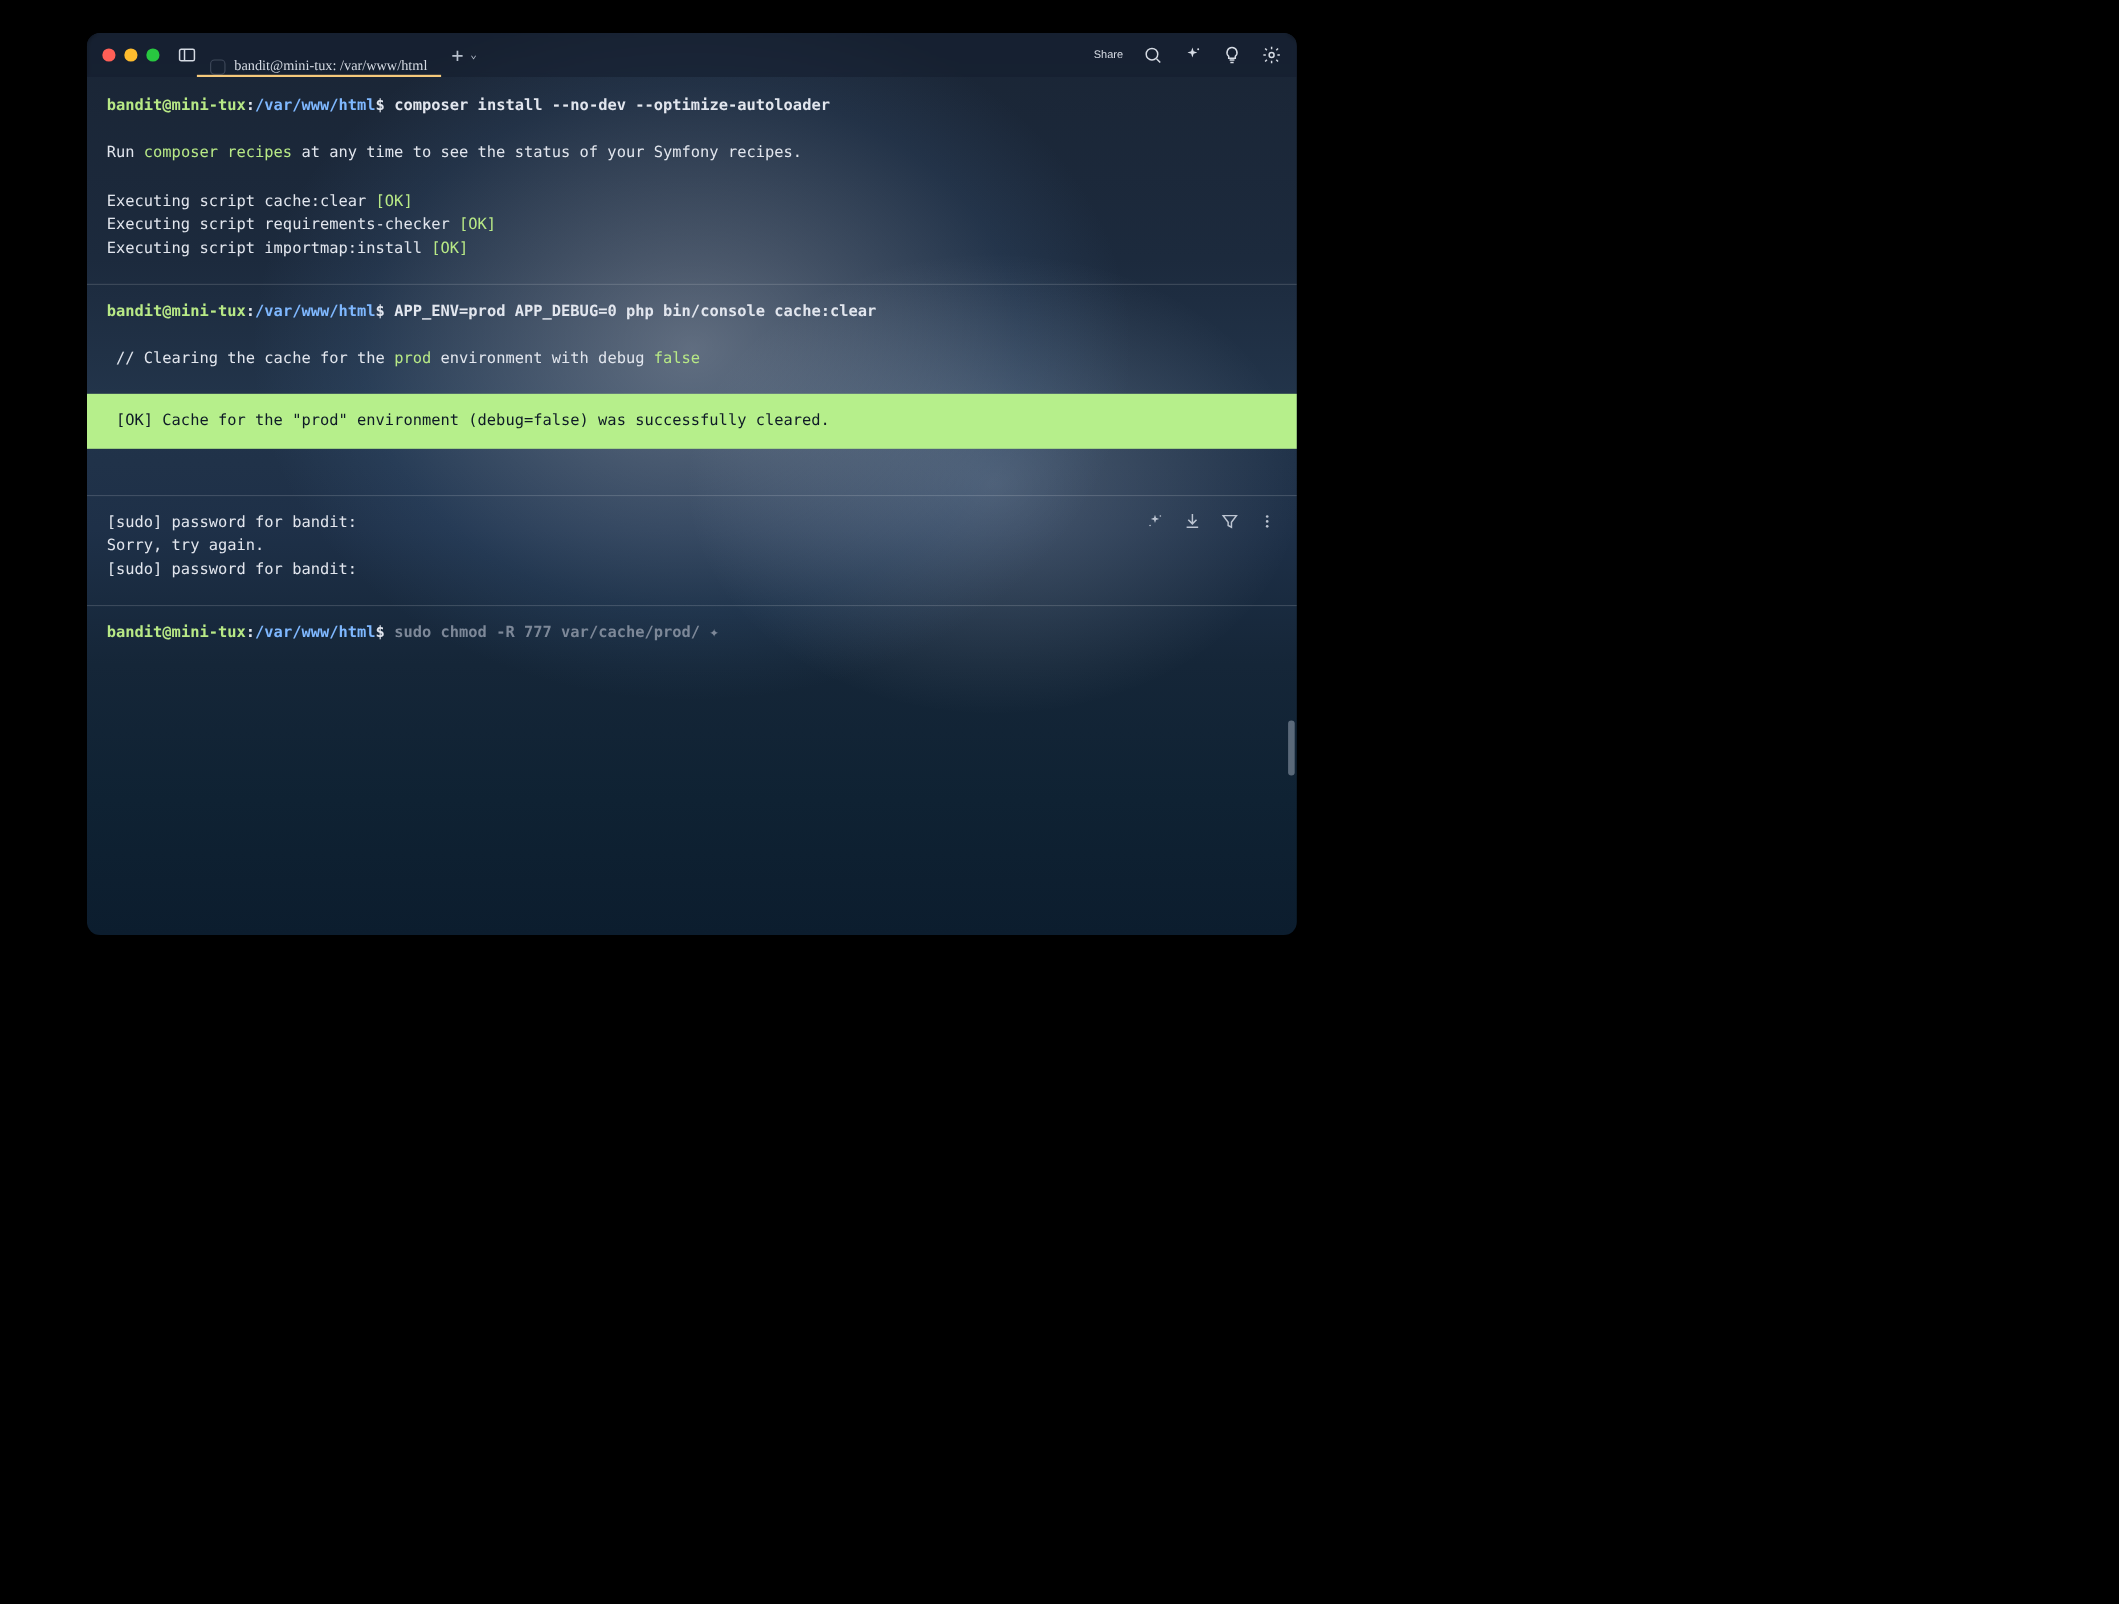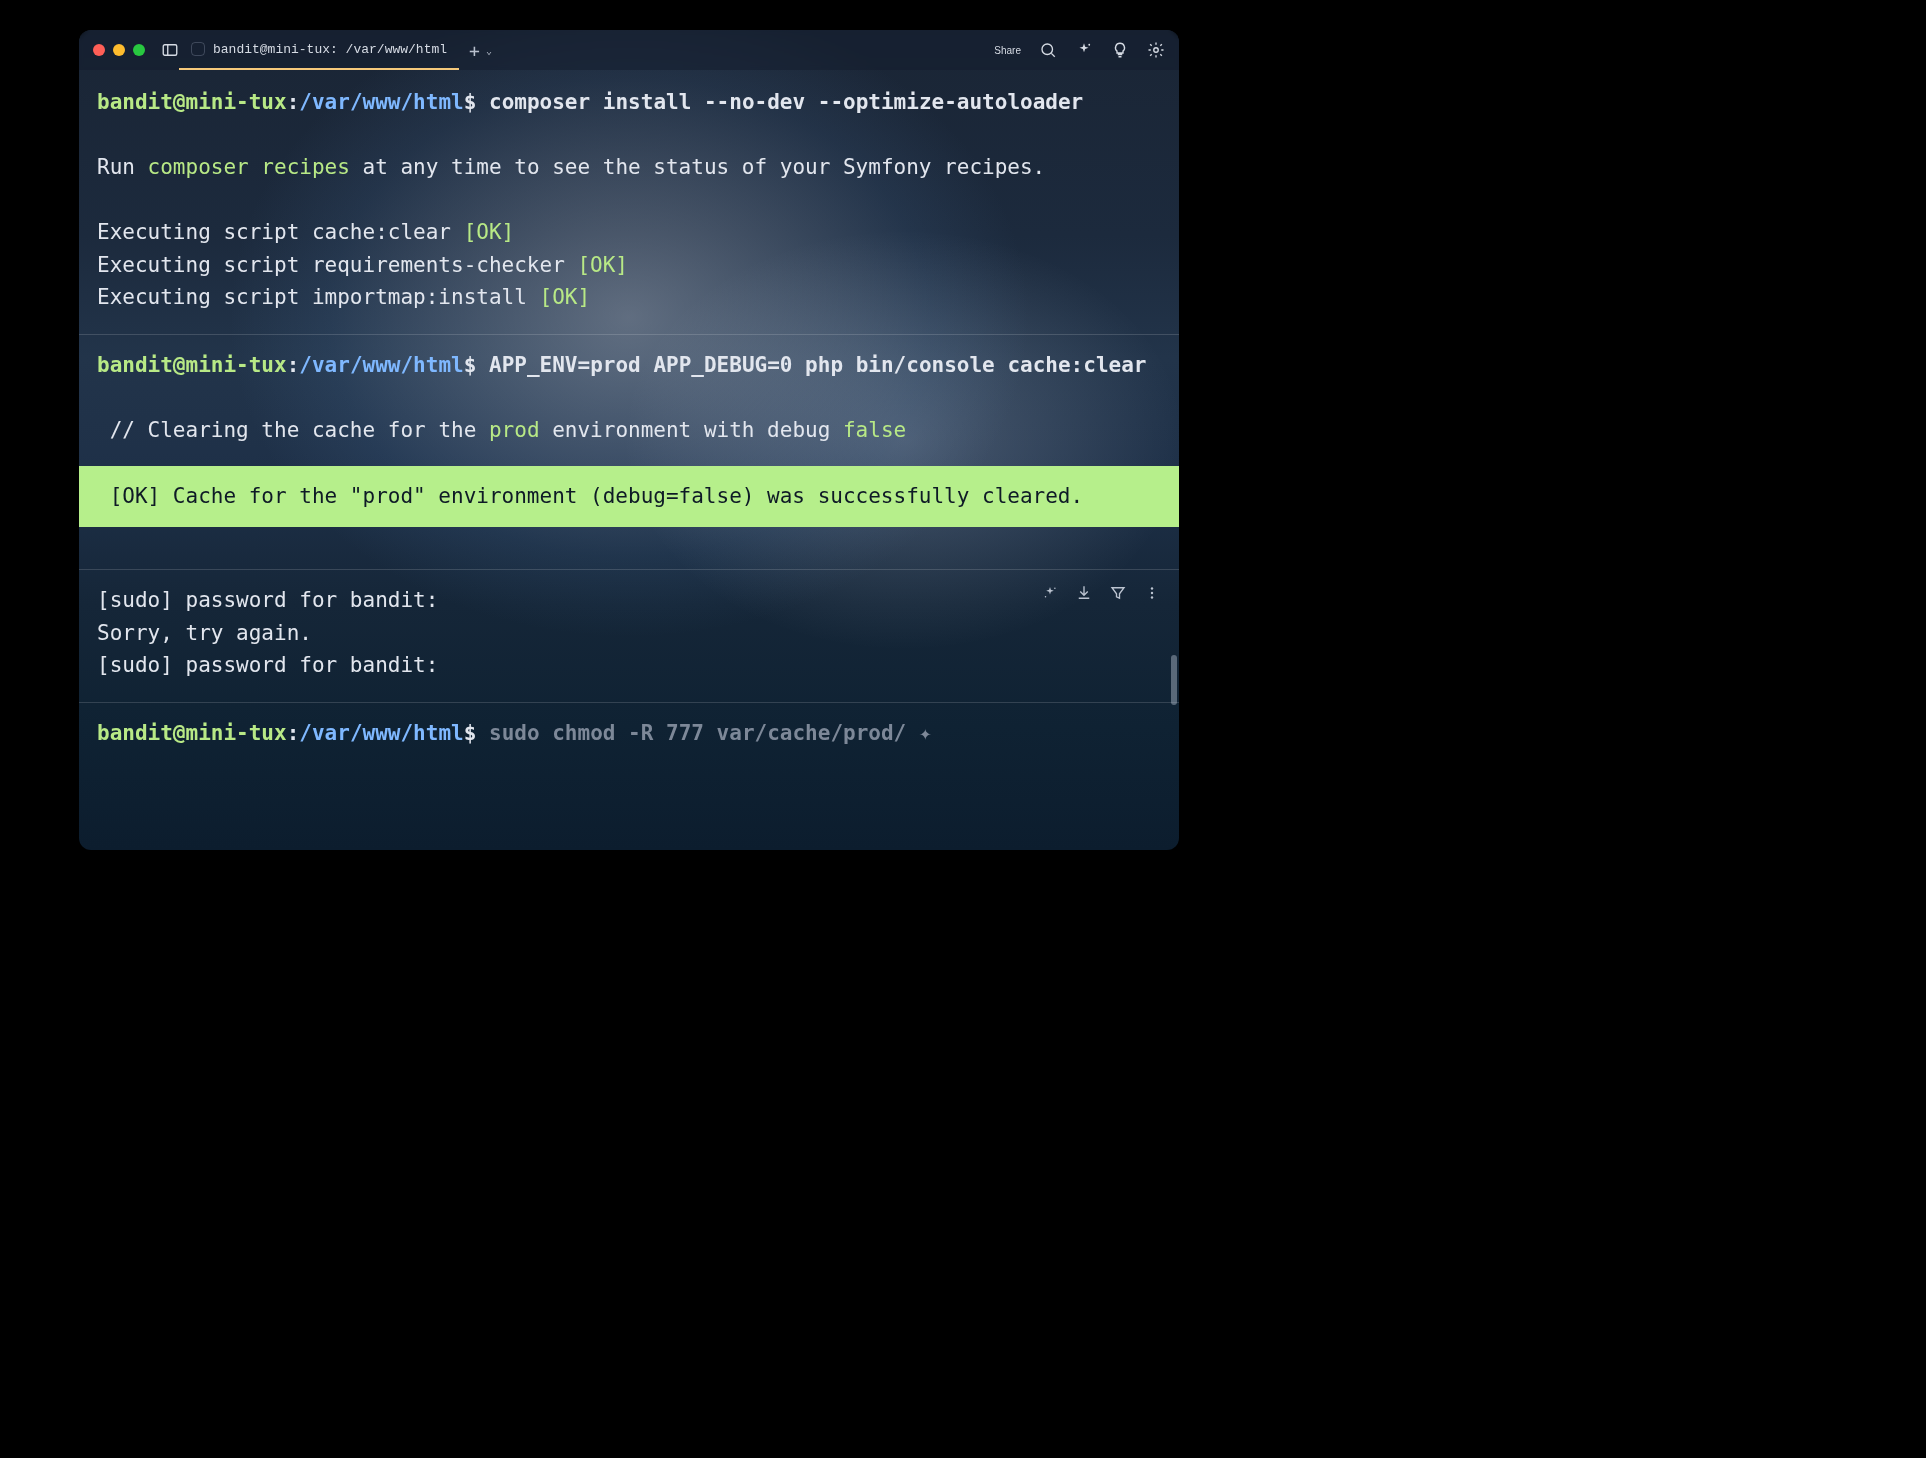--- a/index.html
+++ b/index.html
@@ -33,38 +33,38 @@
     padding: 0 14px;
     background: rgba(20,30,45,0.55);
     backdrop-filter: blur(2px);
   }
   .traffic { display:flex; gap:8px; margin-right:16px; }
   .tl { width:12px; height:12px; border-radius:50%; }
   .tl.red { background:#ff5f57; }
   .tl.yellow { background:#febc2e; }
   .tl.green { background:#28c840; }
   .tab {
-    display:flex; align-items:center; gap:8px;
+    display:flex; align-items:flex-end; gap:8px;
     height:40px; padding:0 12px;
     color:#d6dbe4; font-size:13px;
     border-bottom: 2px solid #f5c97b;
-    font-family: Liberation Mono, monospace;
+    font-family: Liberation Serif, serif;
     position:relative;
   }
   .tab-ghost { width:14px; height:14px; border-radius:4px; border:1.5px solid #8a96a8; opacity:0.35; }
   .titlebar-right { margin-left:auto; display:flex; align-items:center; gap:18px; color:#d6dbe4; }
   .share { font-size:10px; font-family:-apple-system,BlinkMacSystemFont,sans-serif; }
   .ico { width:18px; height:18px; display:flex; align-items:center; justify-content:center; cursor:pointer; }
   .ico svg { width:18px; height:18px; stroke:#d6dbe4; fill:none; stroke-width:1.8; }
   .add-tab { display:flex; align-items:center; gap:6px; margin-left:10px; color:#b8c0cd; }
   .add-tab .plus { font-size:18px; font-weight:300; }
   .add-tab .chev { font-size:10px; }
 
   .content {
-    flex:1; overflow:auto; font-size:21px; line-height:1.55;
+    flex:1; overflow:auto; font-size:14px; line-height:1.55;
     padding: 16px 0 12px 0;
     position:relative;
   }
   .block { padding: 0 18px; }
   .sep { height:1px; background:rgba(255,255,255,0.15); margin: 20px 0 14px; }
   .prompt-line { font-weight:700; white-space:pre; }
   .user { color:#b8e986; }
   .host { color:#b8e986; }
   .at   { color:#b8e986; }
   .colon{ color:#e2e6ee; }

